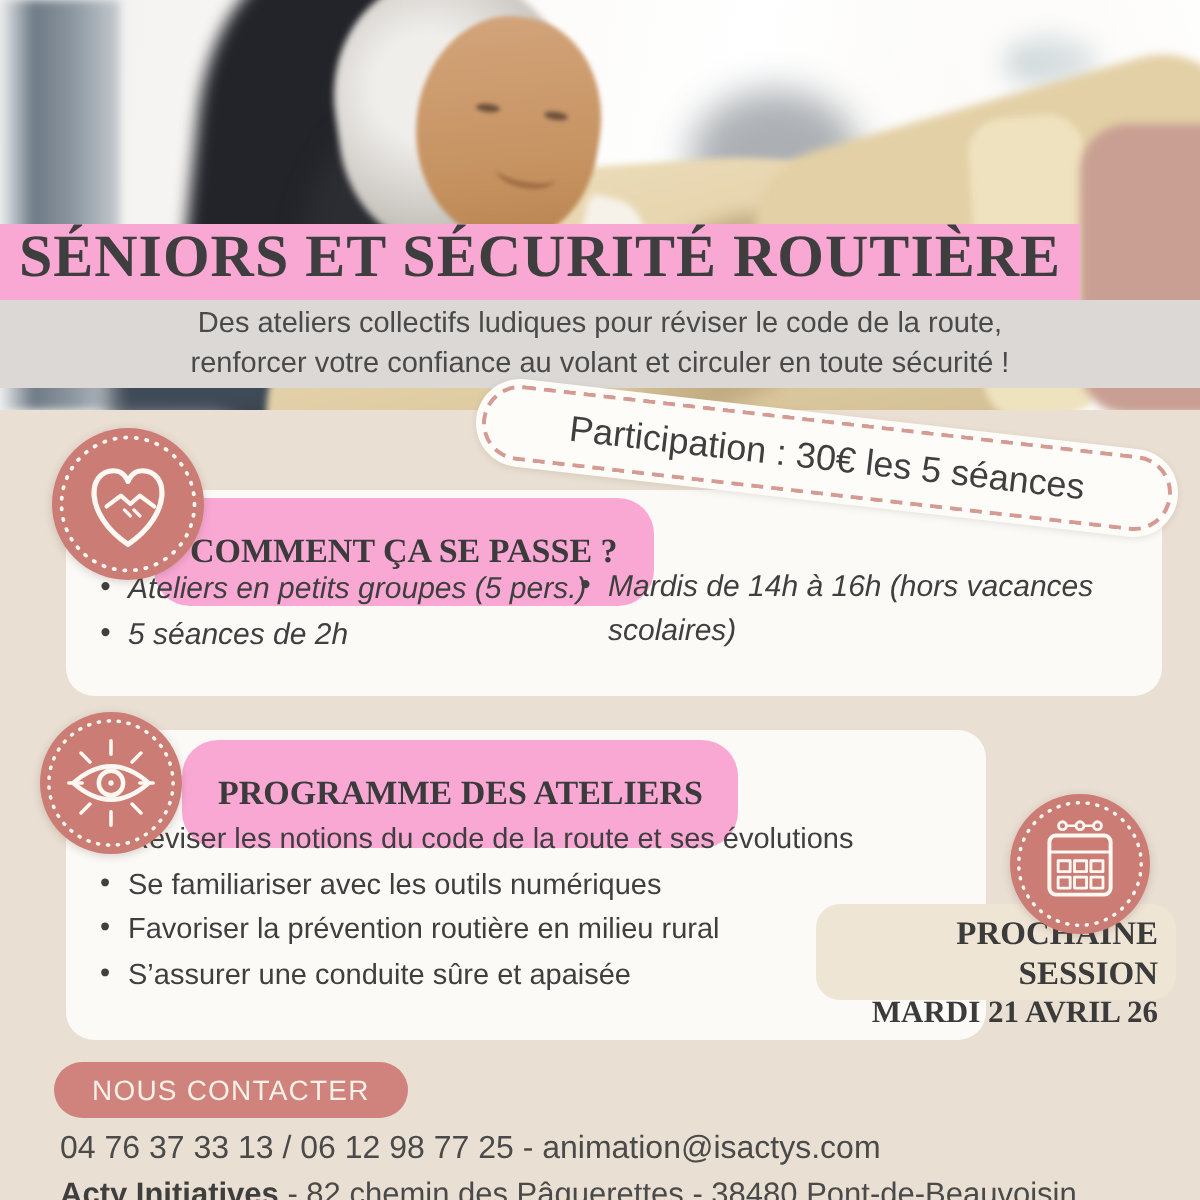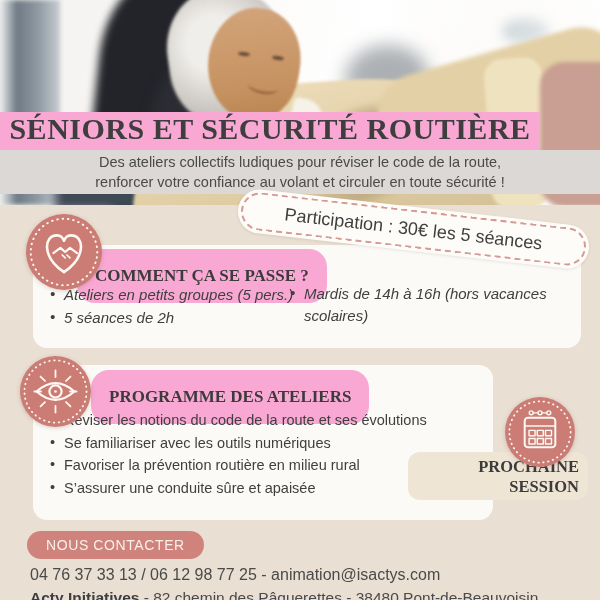--- a/index.html
+++ b/index.html
@@ -215,20 +215,21 @@
       <rect x="29.5" y="30.5" width="5.5" height="5" stroke-width="1.3"></rect>
       <rect x="37" y="30.5" width="5.5" height="5" stroke-width="1.3"></rect>
       <rect x="22" y="38" width="5.5" height="5" stroke-width="1.3"></rect>
       <rect x="29.5" y="38" width="5.5" height="5" stroke-width="1.3"></rect>
       <rect x="37" y="38" width="5.5" height="5" stroke-width="1.3"></rect>
     </svg>
   </div>
 
   <div class="session-pill">
     <div class="l1">PROCHAINE SESSION</div>
+    <div class="l2">MARDI 21 AVRIL 26</div>
   </div>
 
   <div class="contact-pill">
     <span>NOUS CONTACTER</span>
   </div>
   <div class="contact-line1">04 76 37 33 13 / 06 12 98 77 25 - animation@isactys.com</div>
   <div class="contact-line2"><span class="org">Acty Initiatives</span><span> - 82 chemin des Pâquerettes - 38480 Pont-de-Beauvoisin</span></div>
 
 </div>
 

